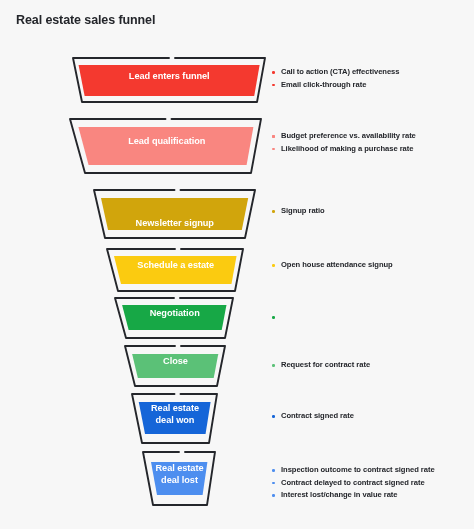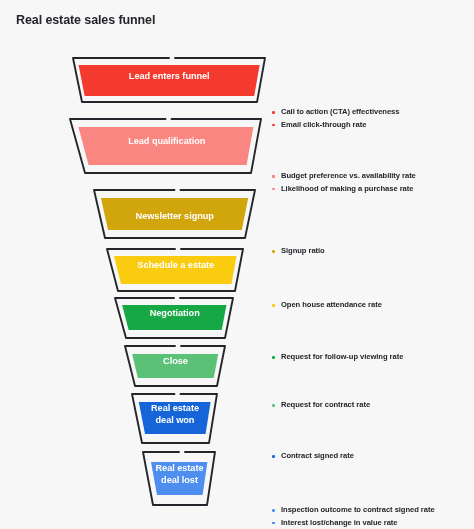--- a/index.html
+++ b/index.html
@@ -48,21 +48,20 @@
     font-size: 9.2px;
     font-weight: bold;
     text-align: center;
     line-height: 11.5px;
     letter-spacing: -0.05px;
     pointer-events: none;
     white-space: pre-line;
   }
   .stage-metrics {
     position: absolute;
-    margin-top: 40px;
   }
   .metric-item {
     position: relative;
     font-size: 7.6px;
     font-weight: bold;
     color: #24262B;
     line-height: 12.6px;
     white-space: nowrap;
     padding-left: 9px;
     letter-spacing: -0.05px;
@@ -103,43 +102,43 @@
         <div class="metric-item"><span class="metric-bullet" style="background: rgb(249, 134, 128);"></span></div>
         <div class="metric-item"><span class="metric-bullet" style="background: rgb(249, 134, 128);"></span><span>Budget preference vs. availability rate</span></div>
         <div class="metric-item"><span class="metric-bullet" style="background: rgb(249, 134, 128);"></span><span>Likelihood of making a purchase rate</span></div>
       </div>
     </div>
     <div class="funnel-stage" style="top: 189px; height: 50px;">
       <svg class="stage-shape" width="474" height="50" viewBox="0 0 474 50">
         <path d="M 174.5 0.95 L 94 0.95 L 105 49.05 L 245 49.05 L 255 0.95 L 180.5 0.95" fill="none" stroke="#24262B" stroke-width="1.9" stroke-linejoin="round" stroke-linecap="round"></path>
         <polygon points="100.98,9 248.2,9 241.8,41 108.02,41" fill="#D1A50C"></polygon>
       </svg>
-      <div class="stage-label" style="left: 94.75px; width: 160px; top: 22px;">Newsletter signup</div>
+      <div class="stage-label" style="left: 94.75px; width: 160px; top: 29px;">Newsletter signup</div>
       <div class="stage-metrics" style="left: 272px; top: 16px;">
         <div class="metric-item"><span class="metric-bullet" style="background: rgb(209, 165, 12);"></span><span>Signup ratio</span></div>
       </div>
     </div>
     <div class="funnel-stage" style="top: 248px; height: 44px;">
       <svg class="stage-shape" width="474" height="44" viewBox="0 0 474 44">
         <path d="M 175 0.95 L 107 0.95 L 118 43.05 L 235 43.05 L 243 0.95 L 181 0.95" fill="none" stroke="#24262B" stroke-width="1.9" stroke-linejoin="round" stroke-linecap="round"></path>
         <polygon points="114,8 236.54545454545453,8 231.45454545454547,36 121,36" fill="#FBCB10"></polygon>
       </svg>
       <div class="stage-label" style="left: 95.75px; width: 160px; top: 12px;">Schedule a estate</div>
       <div class="stage-metrics" style="left: 272px; top: 11px;">
-        <div class="metric-item"><span class="metric-bullet" style="background: rgb(251, 203, 16);"></span><span>Open house attendance rate</span></div>
+        <div class="metric-item"><span class="metric-bullet" style="background: rgb(251, 203, 16);"></span><span>Open house attendance signup</span></div>
       </div>
     </div>
     <div class="funnel-stage" style="top: 297px; height: 42px;">
       <svg class="stage-shape" width="474" height="42" viewBox="0 0 474 42">
         <path d="M 174 0.95 L 115 0.95 L 126 41.05 L 225 41.05 L 233 0.95 L 180 0.95" fill="none" stroke="#24262B" stroke-width="1.9" stroke-linejoin="round" stroke-linecap="round"></path>
         <polygon points="122.0952380952381,8 226.47619047619048,8 221.71428571428572,33 128.64285714285714,33" fill="#17A846"></polygon>
       </svg>
       <div class="stage-label" style="left: 94.7321px; width: 160px; top: 11px;">Negotiation</div>
       <div class="stage-metrics" style="left: 272px; top: 14px;">
-        <div class="metric-item"><span class="metric-bullet" style="background: rgb(23, 168, 70);"></span><span>Request for follow-up viewing rate</span></div>
+        <div class="metric-item"><span class="metric-bullet" style="background: rgb(23, 168, 70);"></span></div>
       </div>
     </div>
     <div class="funnel-stage" style="top: 345px; height: 42px;">
       <svg class="stage-shape" width="474" height="42" viewBox="0 0 474 42">
         <path d="M 175 0.95 L 125 0.95 L 135 41.05 L 217 41.05 L 225 0.95 L 181 0.95" fill="none" stroke="#24262B" stroke-width="1.9" stroke-linejoin="round" stroke-linecap="round"></path>
         <polygon points="132.14285714285714,9 218.28571428571428,9 213.71428571428572,33 137.85714285714286,33" fill="#5BC177"></polygon>
       </svg>
       <div class="stage-label" style="left: 95.5px; width: 160px; top: 11px;">Close</div>
       <div class="stage-metrics" style="left: 272px; top: 14px;">
         <div class="metric-item"><span class="metric-bullet" style="background: rgb(91, 193, 119);"></span><span>Request for contract rate</span></div>
@@ -158,17 +157,17 @@
     </div>
     <div class="funnel-stage" style="top: 451px; height: 55px;">
       <svg class="stage-shape" width="474" height="55" viewBox="0 0 474 55">
         <path d="M 179 0.95 L 143 0.95 L 153 54.05 L 207 54.05 L 215 0.95 L 185 0.95" fill="none" stroke="#24262B" stroke-width="1.9" stroke-linejoin="round" stroke-linecap="round"></path>
         <polygon points="151,11 207.4,11 202.6,44 157,44" fill="#4D8EEF"></polygon>
       </svg>
       <div class="stage-label" style="left: 99.5px; width: 160px; top: 12px;">Real estate
 deal lost</div>
       <div class="stage-metrics" style="left: 272px; top: 13px;">
         <div class="metric-item"><span class="metric-bullet" style="background: rgb(77, 142, 239);"></span><span>Inspection outcome to contract signed rate</span></div>
-        <div class="metric-item"><span class="metric-bullet" style="background: rgb(77, 142, 239);"></span></div>
+        <div class="metric-item"><span class="metric-bullet" style="background: rgb(77, 142, 239);"></span><span>Contract delayed to contract signed rate</span></div>
         <div class="metric-item"><span class="metric-bullet" style="background: rgb(77, 142, 239);"></span><span>Interest lost/change in value rate</span></div>
       </div>
     </div>
   </div>
 
 </body></html>

